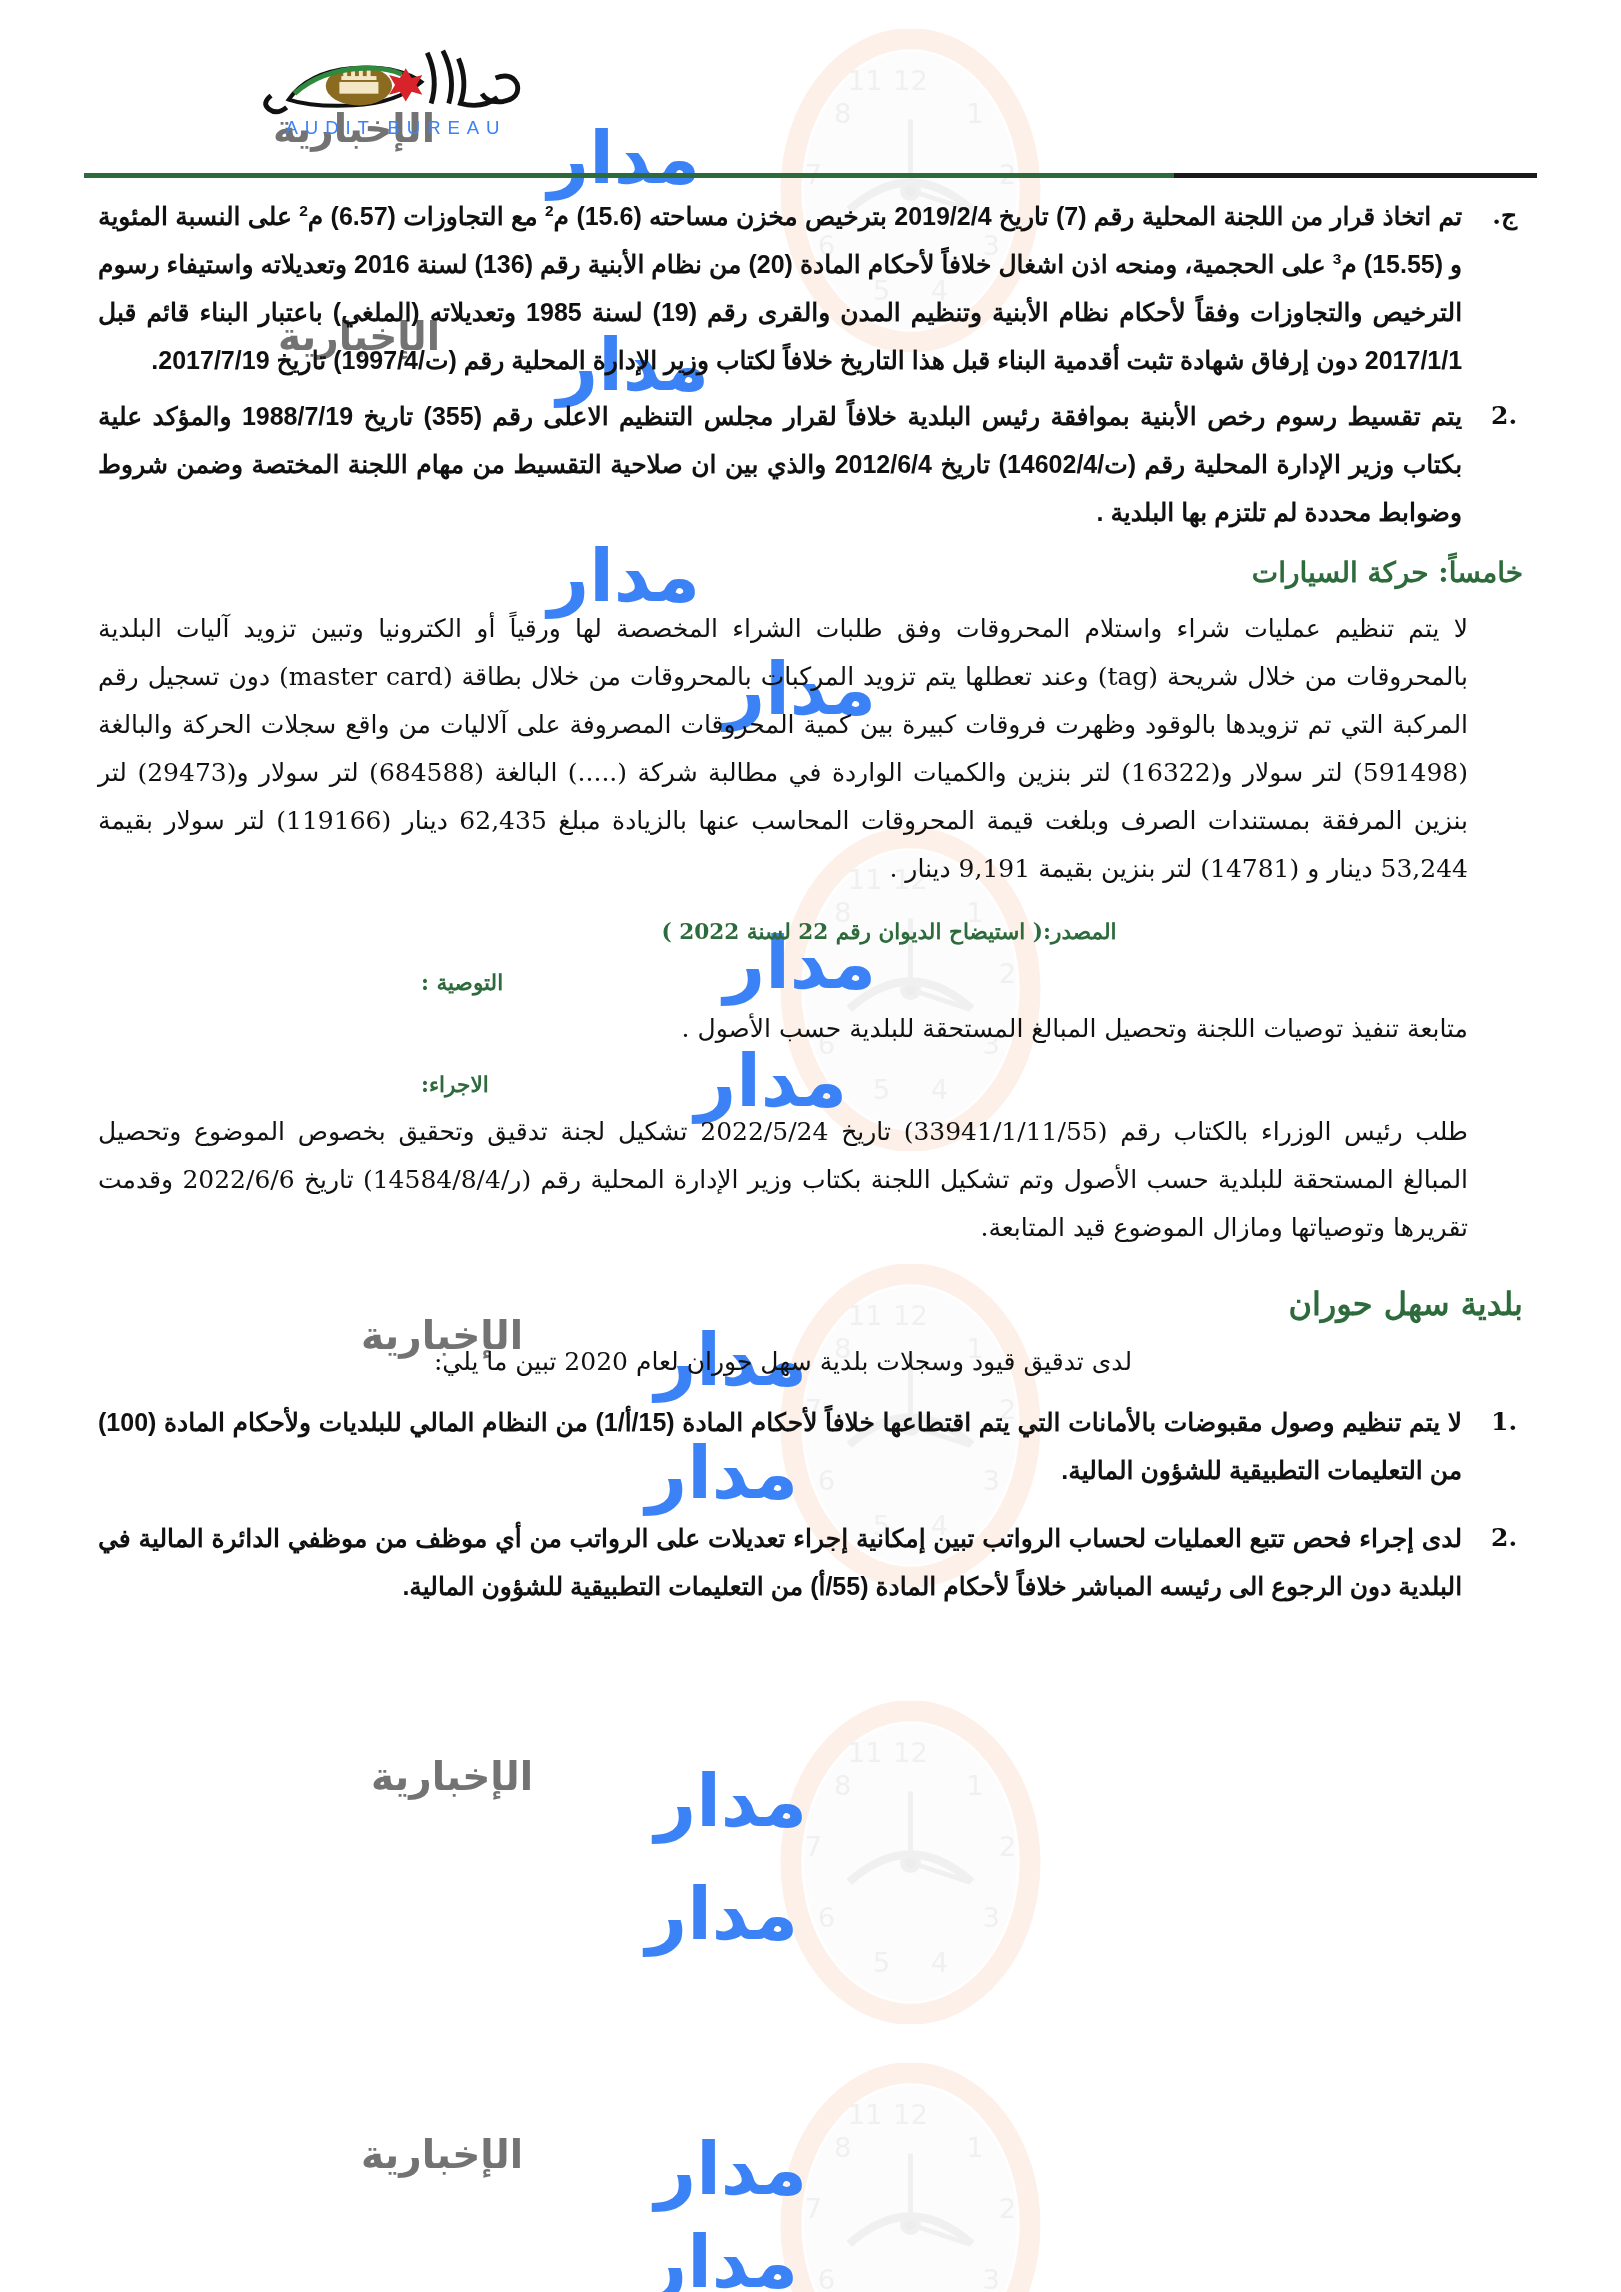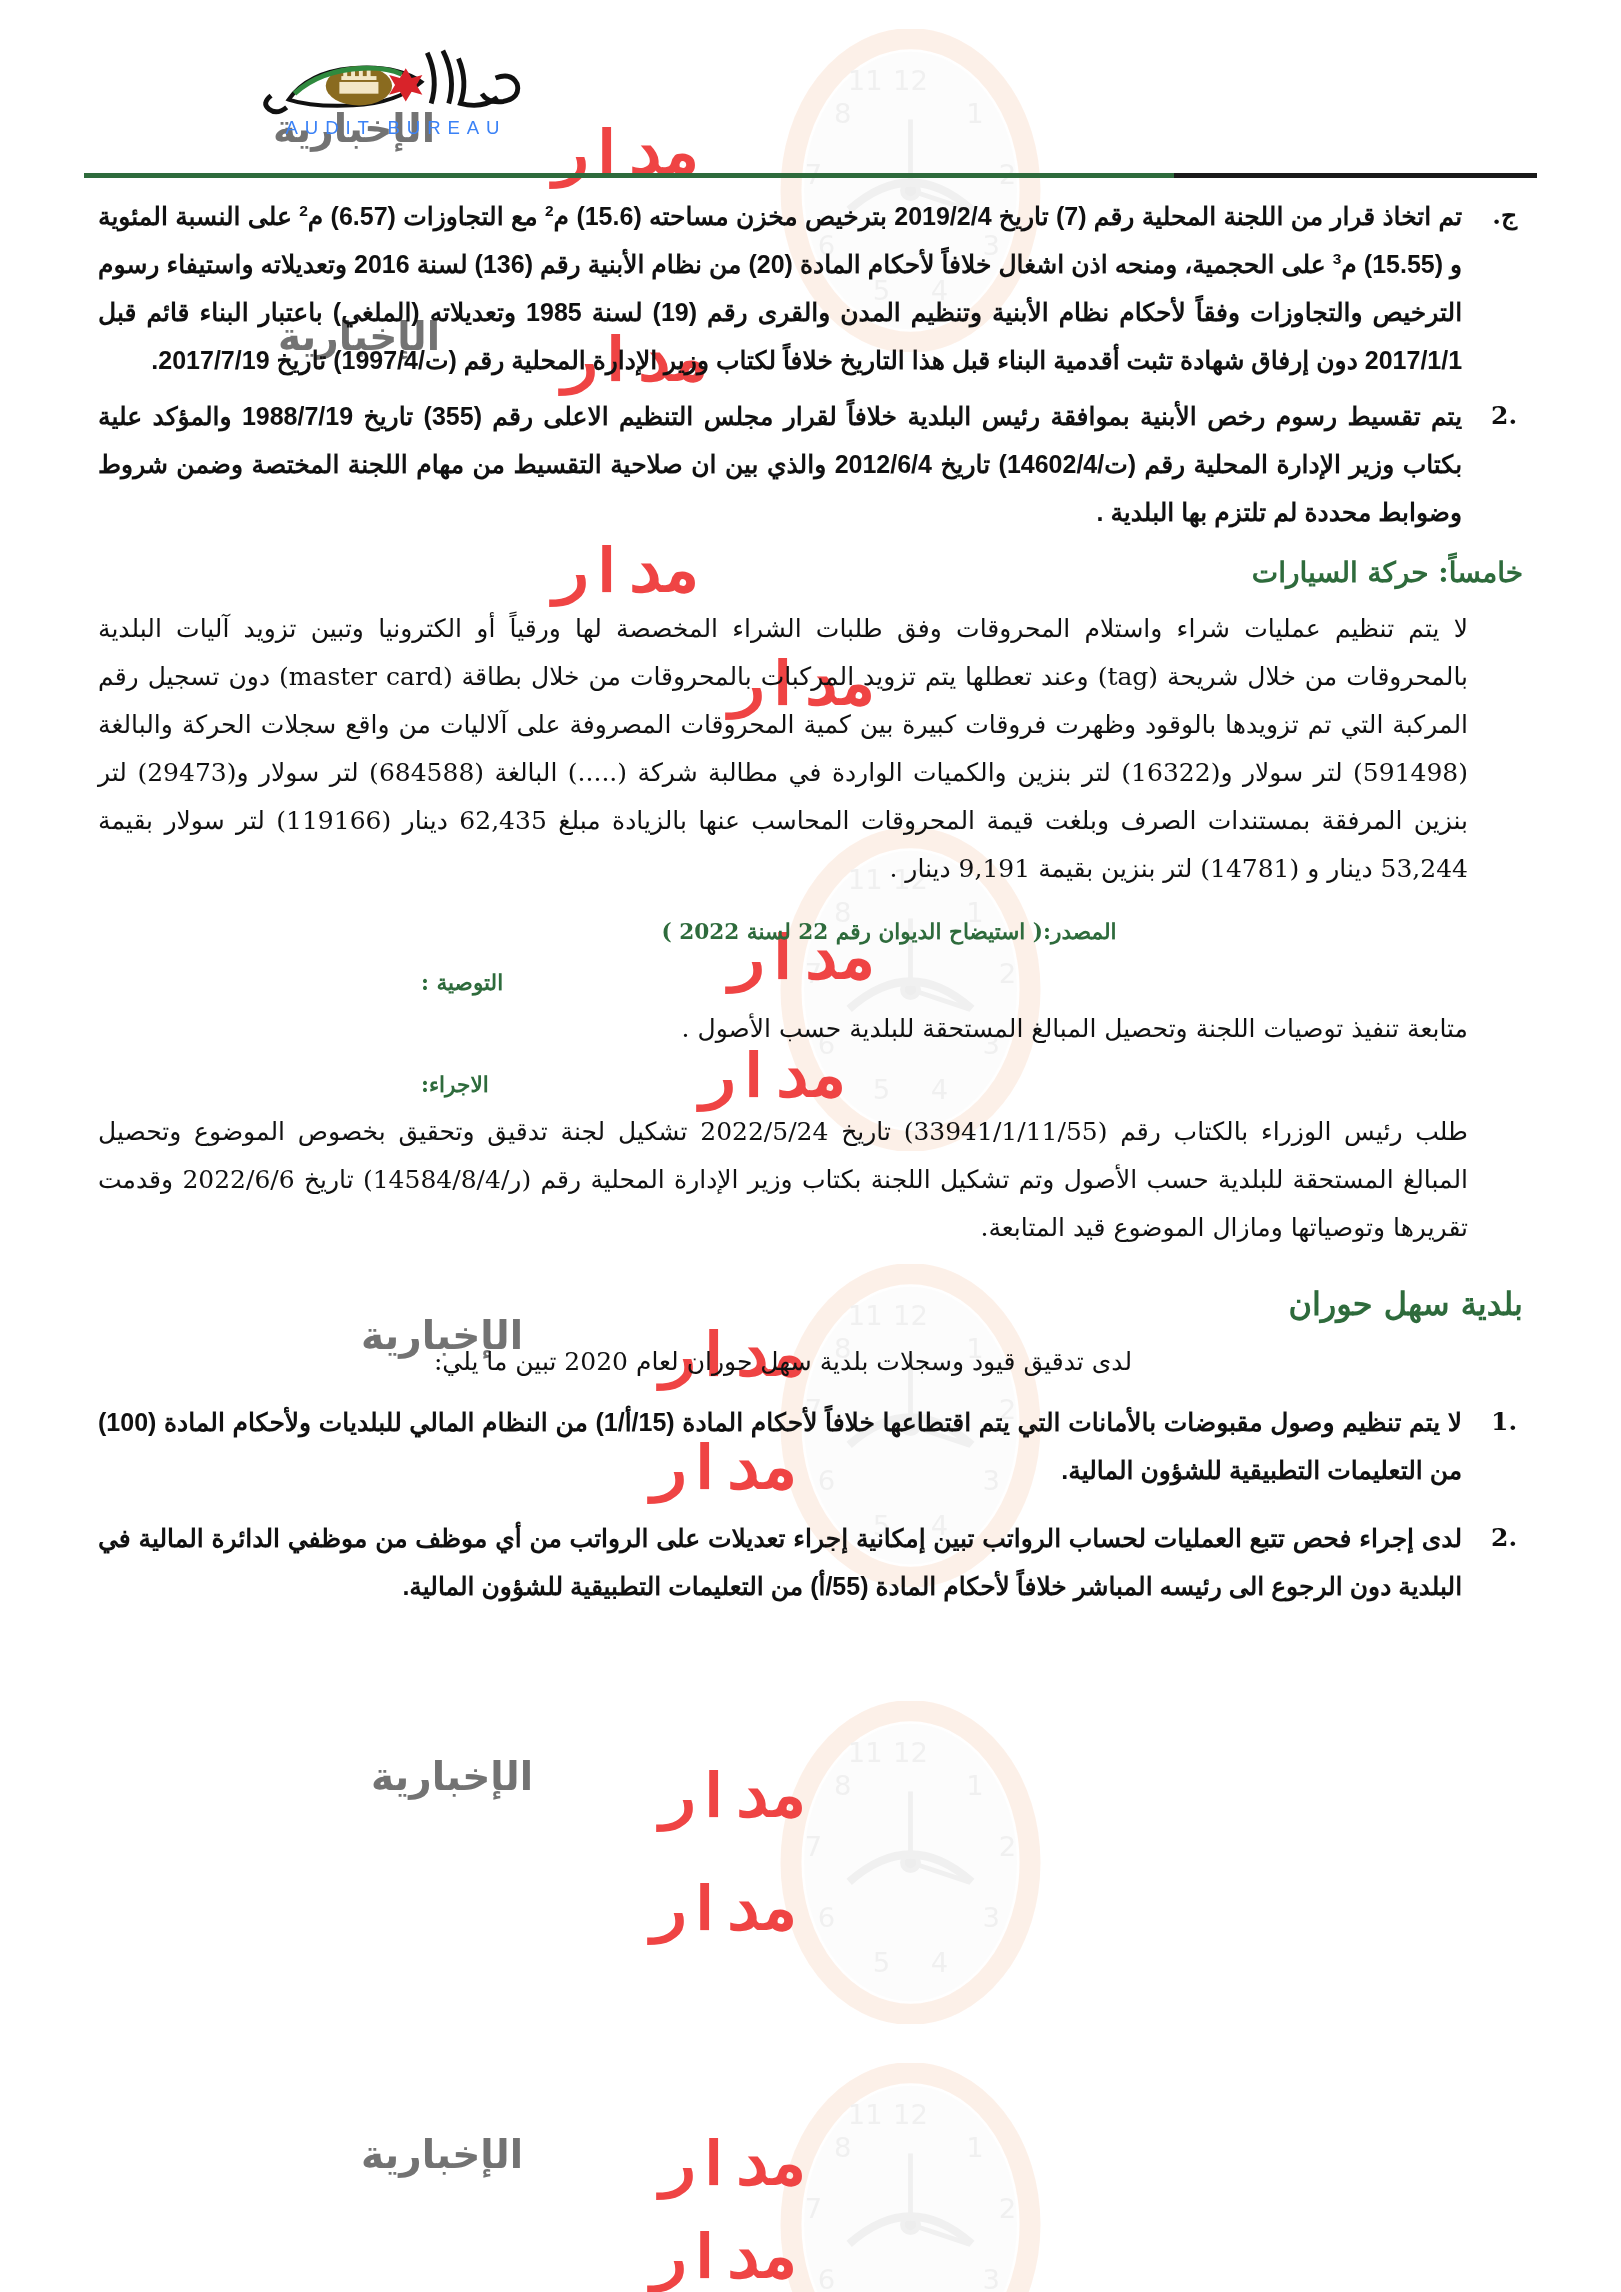--- a/index.html
+++ b/index.html
@@ -32,21 +32,21 @@
     opacity: 0.5;
   }
   .wm-text {
     position: absolute;
     color: #d9d9d9;
     font-family: "DejaVu Sans", sans-serif;
     font-weight: 700;
     letter-spacing: 2px;
     white-space: nowrap;
   }
-  .wm-madar { font-size: 62px; color: #ef4444; font-family: Liberation Mono, monospace; }
+  .wm-madar { font-size: 72px; color: #3b82f6; }
   .wm-akhbaria { font-size: 39px; color: #737373; }
 
   
   .header {
     position: absolute;
     top: 0;
     left: 0;
     right: 0;
     height: 182px;
     z-index: 3;

